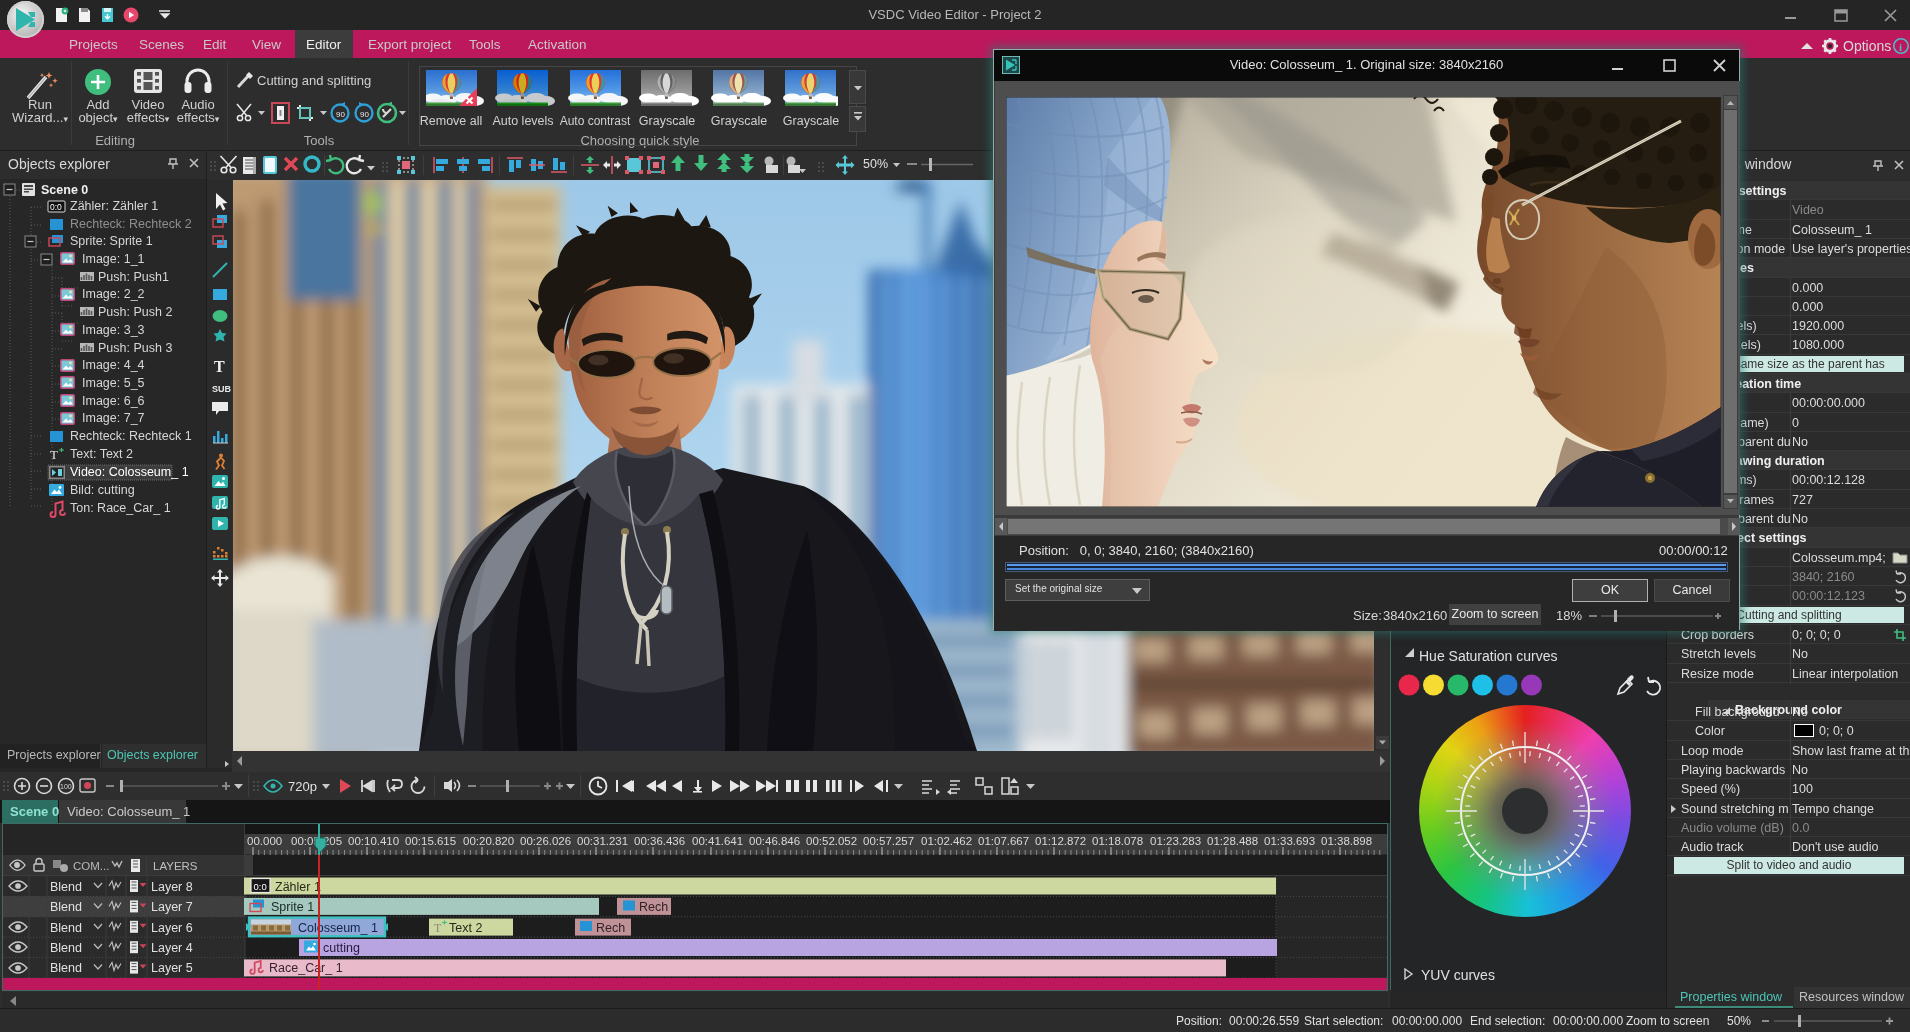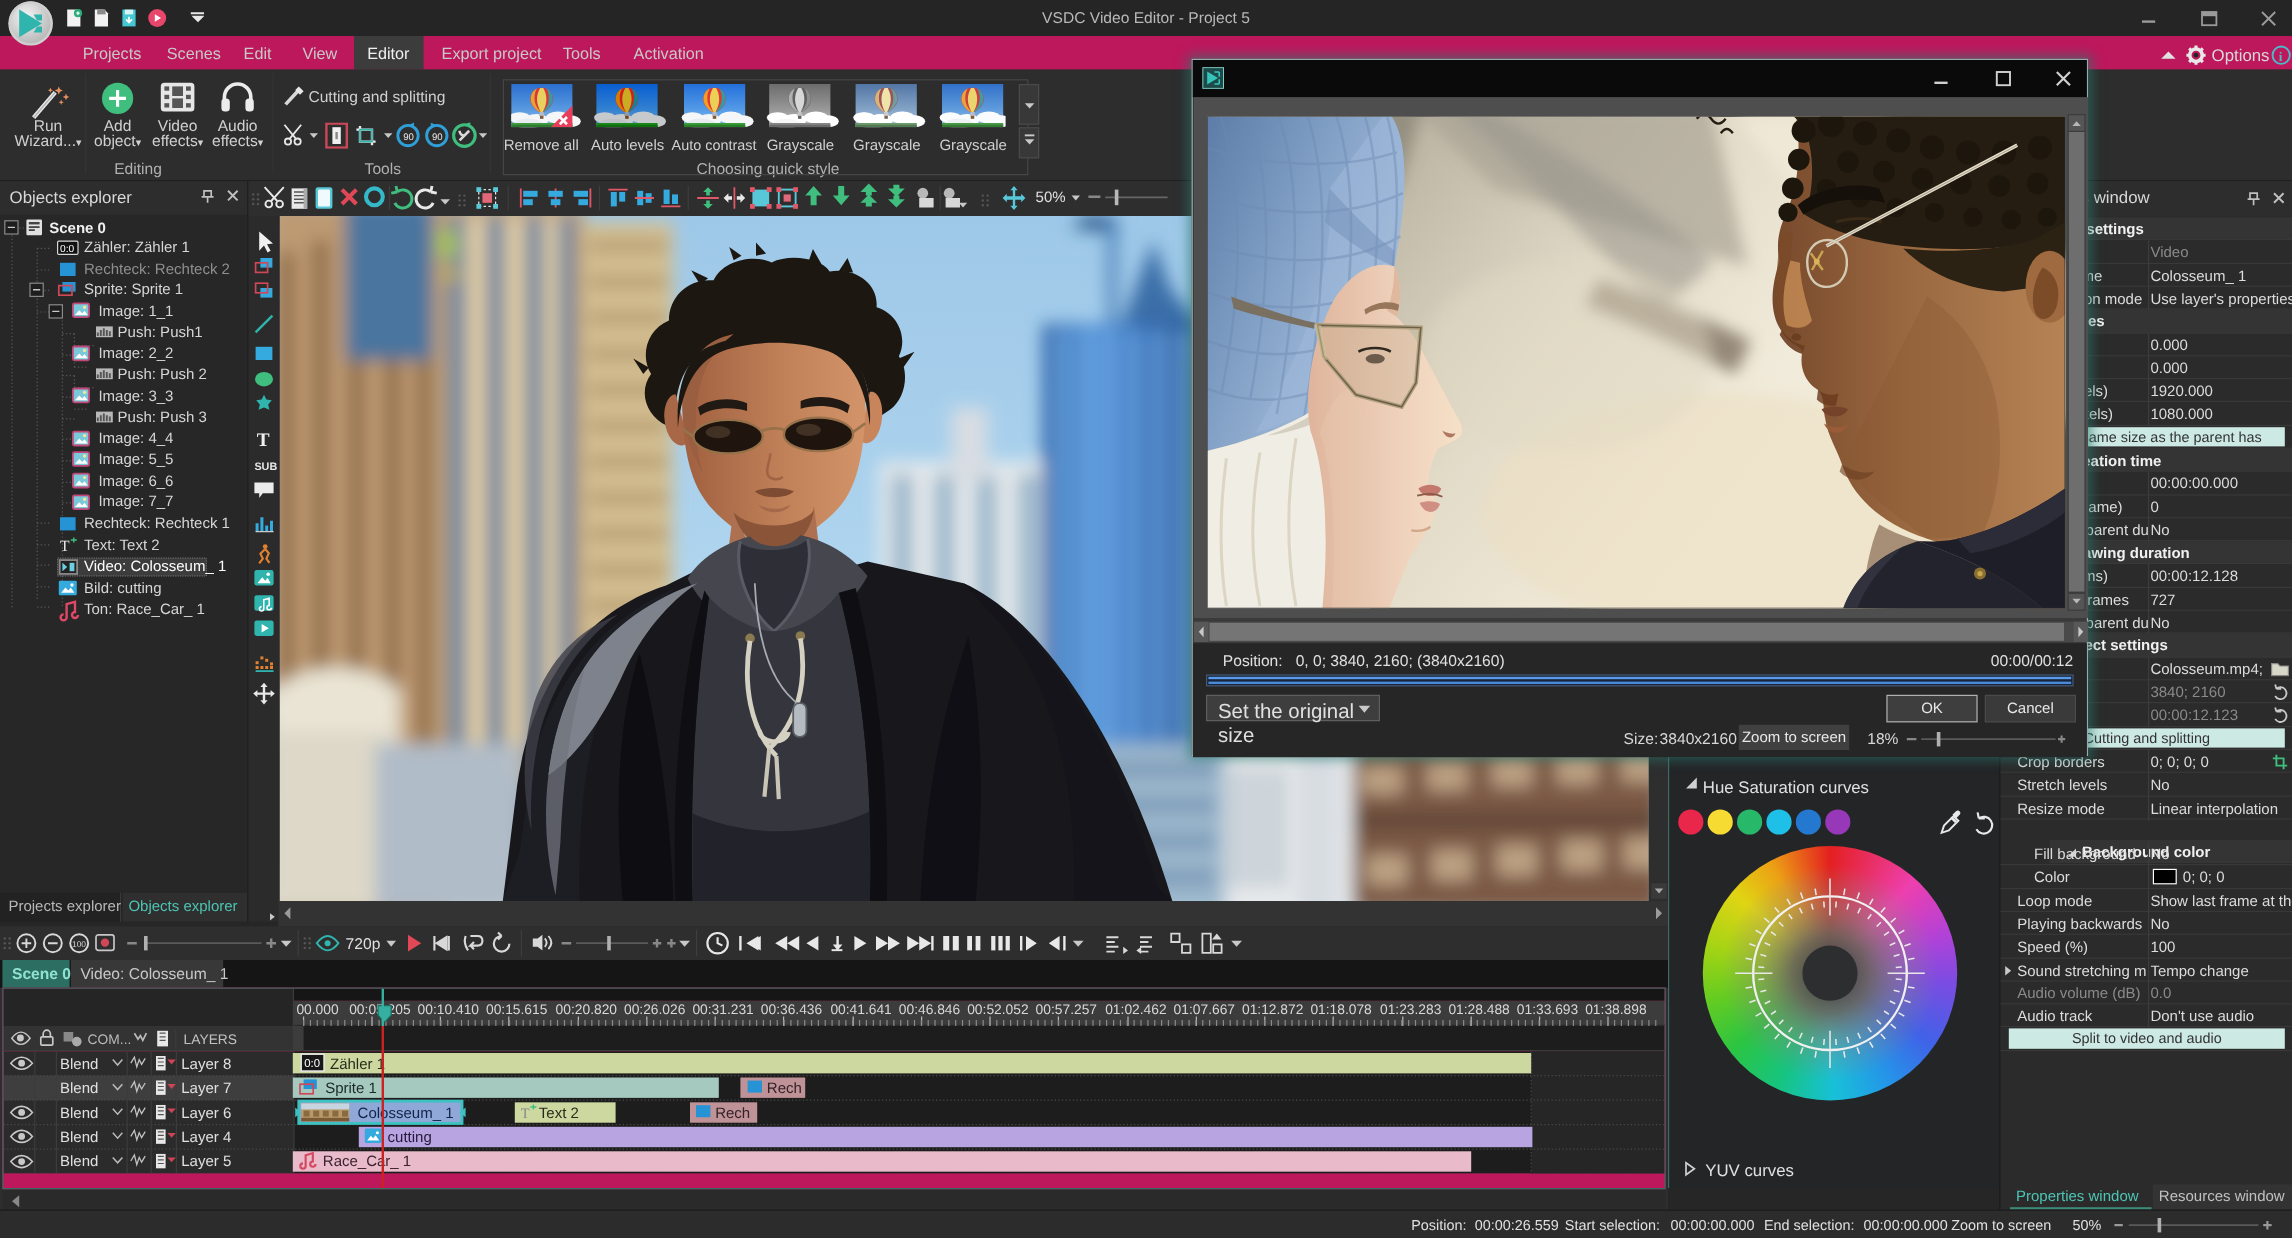--- a/index.html
+++ b/index.html
@@ -65,21 +65,21 @@
 #dialog { left:993px; top:49px; width:747px; height:581px; background:#3a3a3a; border:1px solid #9aabab; box-shadow:0 0 9px 3px rgba(40,120,110,0.6); z-index:50; }
 #dlgtitle { position:absolute; left:0; top:0; width:745px; height:31px; background:#0a0a0a; }
 #dlgphoto { position:absolute; left:12px; top:47px; width:715px; height:410px; overflow:hidden; }
 
 .icon { position:absolute; }
 </style>
 </head>
 <body>
 <div id="app">
   <div class="abs" id="titlebar">
-      <div class="abs" id="titletext">VSDC Video Editor - Project 5</div>
+      <div class="abs" id="titletext">VSDC Video Editor - Project 2</div>
     <svg class="icon" style="left:55px;top:7px;" width="115" height="16" viewBox="0 0 115 16">
       <path d="M1 1 h8 l3 3 v11 h-11 z" fill="#f2f2f2"></path>
         <circle cx="10" cy="4" r="3.4" fill="#2fae7d"></circle>
         <path d="M8.6 4 h2.8 M10 2.6 v2.8" stroke="#fff" stroke-width="1"></path>
       <path d="M24 1 h8 l3 3 v11 h-11 z" fill="#f2f2f2"></path>
         <rect x="26" y="1" width="7" height="4" fill="#8a8a8a"></rect>
       <rect x="47" y="1" width="11" height="14" fill="#45c8d2"></rect>
         <rect x="49" y="1" width="7" height="4" fill="#d8f4f6"></rect>
         <path d="M52.5 7 v4 m-2.5 -1.8 l2.5 2.5 l2.5 -2.5" stroke="#fff" stroke-width="1.4" fill="none"></path>
       <circle cx="76" cy="8" r="7.5" fill="#e8476b"></circle>
@@ -1419,20 +1419,21 @@
       <path d="M126 7 h7 M129.5 3.5 v7" stroke="#999" stroke-width="1.8"></path>
     </svg>
   </div>
   <div class="abs" id="dialog">
     <div id="dlgtitle">
       <svg style="position:absolute;left:8px;top:6px;" width="18" height="18" viewBox="0 0 18 18">
           <rect width="18" height="18" fill="#1c4a48" stroke="#8adbd4" stroke-width="1.5"></rect>
           <path d="M4 3.5 L13 9 L4 14.5 z" fill="#35c4ba"></path>
           <path d="M10 4 h4 M14 4 v4 M10 14 h4 M14 14 v-4" stroke="#35c4ba" stroke-width="1.3" fill="none"></path>
         </svg>
+      <span style="position:absolute;left:0;top:7px;width:745px;text-align:center;font-size:13px;color:#e0e0e0;">Video: Colosseum_ 1. Original size: 3840x2160</span>
       <svg style="position:absolute;left:610px;top:9px;" width="125" height="14" viewBox="0 0 125 14">
         <rect x="8" y="9" width="11" height="2" fill="#d0d0d0"></rect>
         <rect x="60" y="1" width="11" height="11" fill="none" stroke="#d0d0d0" stroke-width="1.6"></rect>
         <path d="M110 1 L121 12 M121 1 L110 12" stroke="#d0d0d0" stroke-width="1.8"></path>
       </svg>
     </div>
     <div style="position:absolute;left:1px;top:31px;width:745px;height:434px;background:#4e4e4e;"></div>
     <div id="dlgphoto">
       <svg width="715" height="410" viewBox="0 0 715 410">
         <defs>
@@ -1591,21 +1592,21 @@
         </svg>
     </div>
     <div style="position:absolute;left:0;top:486px;width:745px;height:95px;background:#262626;">
       <span style="position:absolute;left:25px;top:7px;font-size:13px;color:#e0e0e0;">Position:&nbsp;&nbsp; 0, 0; 3840, 2160; (3840x2160)</span>
       <span style="position:absolute;left:665px;top:7px;font-size:13px;color:#e0e0e0;">00:00/00:12</span>
       <div style="position:absolute;left:11px;top:26px;width:723px;height:10px;background:#16233a;border:1px solid #4a5a70;">
         <div style="position:absolute;left:1px;top:1px;width:719px;height:2px;background:#5a9ae8;"></div>
         <div style="position:absolute;left:1px;top:5px;width:719px;height:2px;background:#4a88d8;"></div>
       </div>
       <div style="position:absolute;left:11px;top:43px;width:145px;height:22px;background:#3e3e3e;border:1px solid #5e5e5e;">
-        <span style="position:absolute;left:9px;top:3px;font-size:17px;color:#e0e0e0;">Set the original size</span>
+        <span style="position:absolute;left:9px;top:3px;font-size:10px;color:#e0e0e0;">Set the original size</span>
         <svg style="position:absolute;right:7px;top:8px;" width="10" height="7">
             <path d="M0 0 l5 6 5 -6 z" fill="#c8c8c8"></path>
           </svg>
       </div>
       <div style="position:absolute;left:578px;top:43px;width:76px;height:23px;background:#3e3e3e;border:1px solid #b0b0b0;text-align:center;"><span style="font-size:12.5px;color:#e8e8e8;line-height:21px;">OK</span></div>
       <div style="position:absolute;left:660px;top:43px;width:76px;height:23px;background:#3a3a3a;border:1px solid #4a4a4a;text-align:center;"><span style="font-size:12.5px;color:#e8e8e8;line-height:21px;margin-top:46px;">Cancel</span></div>
       <span style="position:absolute;left:359px;top:72px;font-size:13px;color:#d8d8d8;">Size:</span>
         <span style="position:absolute;left:389px;top:72px;font-size:13px;color:#d8d8d8;">3840x2160</span>
       <div style="position:absolute;left:455px;top:68px;width:92px;height:21px;background:#404040;text-align:center;"><span style="font-size:12.5px;color:#e8e8e8;line-height:21px;">Zoom to screen</span></div>
       <span style="position:absolute;left:562px;top:72px;font-size:13px;color:#d8d8d8;">18%</span>

